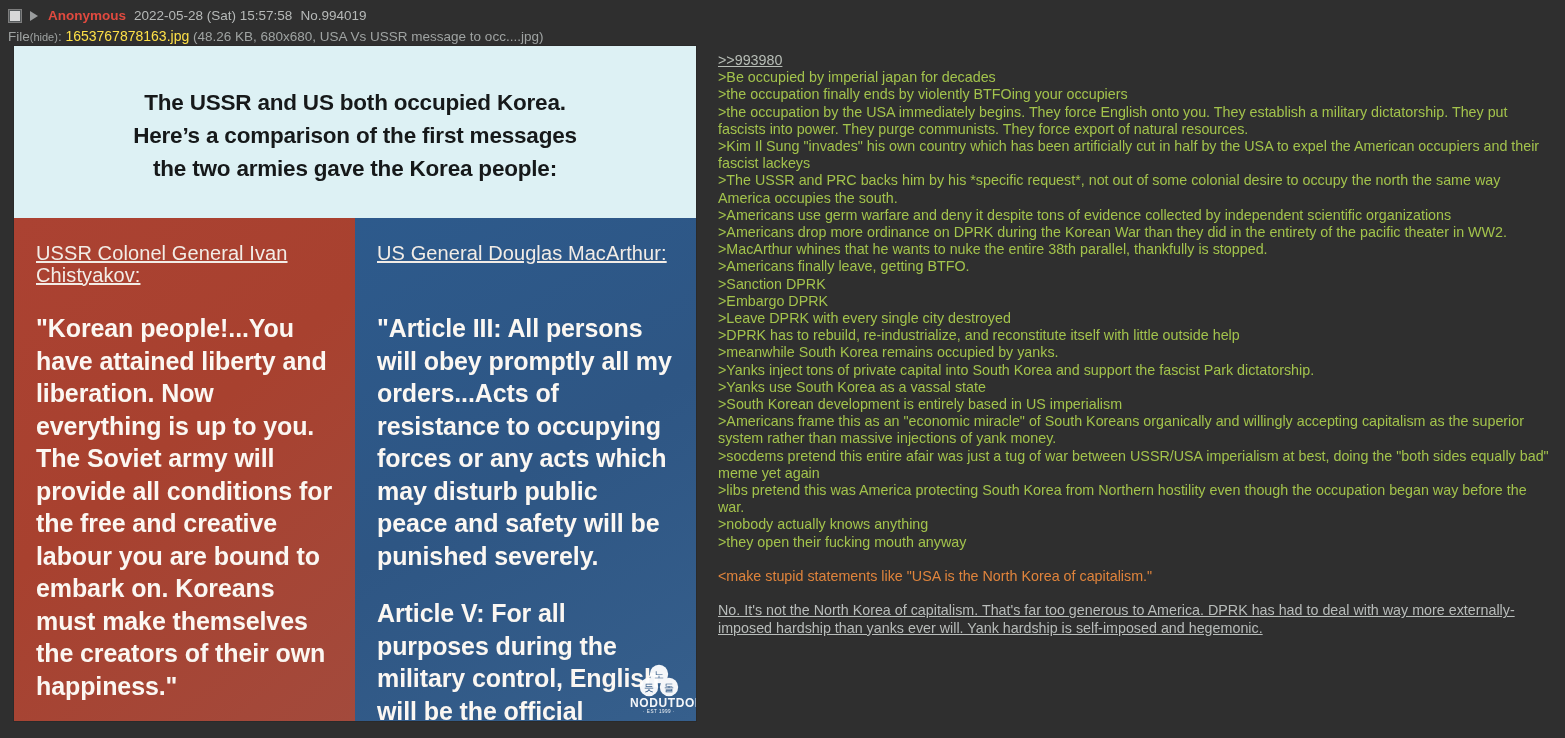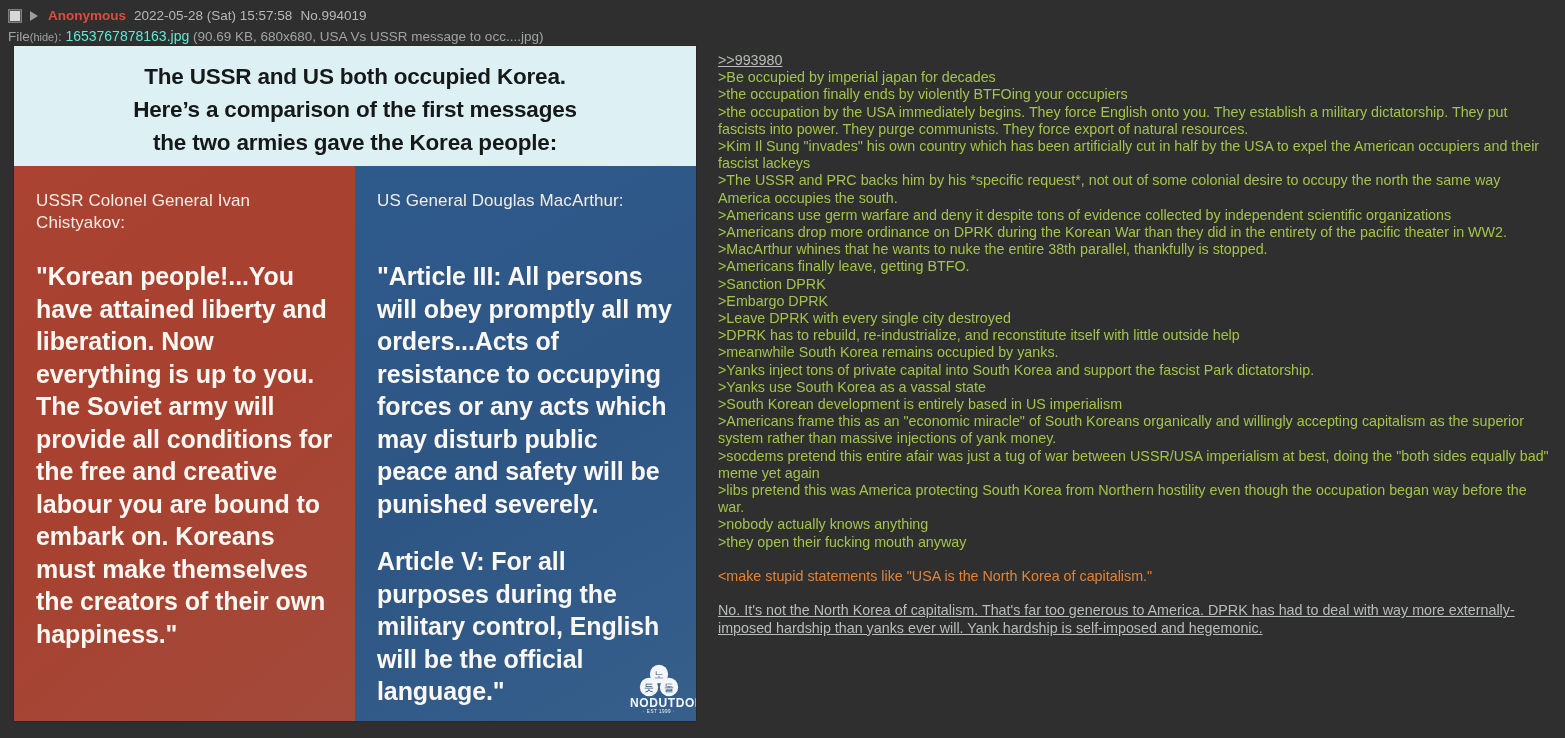--- a/index.html
+++ b/index.html
@@ -57,21 +57,21 @@
   }
   .hdr-line2 {
     margin-top: 4px;
     white-space: nowrap;
     font-size: 13.5px;
     color: #9fa3a2;
   }
   .file-label { color: #9fa3a2; }
   .file-hide { font-size: 11px; color: #9fa3a2; }
   .file-name {
-    color: #5eead4;
+    color: #fde047;
     font-size: 14px;
   }
   .file-meta { color: #9fa3a2; }
 
   
   .post-body {
     display: flex;
     align-items: flex-start;
     padding-left: 14px;
   }
@@ -82,21 +82,21 @@
     height: 675px;
     flex: 0 0 auto;
     background: #ddeff2;
     position: relative;
     overflow: hidden;
     display: flex;
     flex-direction: column;
     box-shadow: 0 0 0 1px #2a2a2a;
   }
   .img-top {
-    height: 120px;
+    height: 172px;
     flex: 0 0 auto;
     background: #ddf1f4;
     display: flex;
     align-items: center;
     justify-content: center;
     text-align: center;
   }
   .img-top-text {
     color: #16191a;
     font-size: 22.5px;
@@ -119,25 +119,26 @@
     overflow: hidden;
   }
   .col-ussr {
     background: linear-gradient(140deg, #ab4232 0%, #a8412f 45%, #a34a3c 100%);
   }
   .col-us {
     background: linear-gradient(150deg, #2d5a8c 0%, #2e5684 50%, #365f8c 100%);
   }
   .col-speaker {
     color: #f2ece6;
-    font-size: 17px;
+    font-size: 20px;
     line-height: 22px;
     font-weight: 500;
     letter-spacing: 0.1px;
     min-height: 44px;
+    text-decoration: underline;
   }
   .col-quote {
     margin-top: 26px;
     color: #fbf7f2;
     font-size: 25px;
     line-height: 32.5px;
     font-weight: 600;
     letter-spacing: -0.1px;
   }
   .col-quote p { margin: 0; }
@@ -206,21 +207,21 @@
 <div class="post-header">
   <div class="hdr-line1">
     <span class="post-checkbox"></span>
     <span class="post-arrow"></span>
     <span class="post-name">Anonymous</span>
     <span class="post-date">2022-05-28 (Sat) 15:57:58</span>
     <span class="post-no">No.994019</span>
   </div>
   <div class="hdr-line2">
     <span class="file-label">File</span><span class="file-hide">(hide)</span><span class="file-label">: </span><span class="file-name">1653767878163.jpg</span>
-    <span class="file-meta">(90.69 KB, 680x680, USA Vs USSR message to occ....jpg)</span>
+    <span class="file-meta">(48.26 KB, 680x680, USA Vs USSR message to occ....jpg)</span>
   </div>
 </div>
 
 <div class="post-body">
 
   <div class="attachment">
 
     <div class="img-top">
       <div class="img-top-text">
         <div>The USSR and US both occupied Korea.</div>

